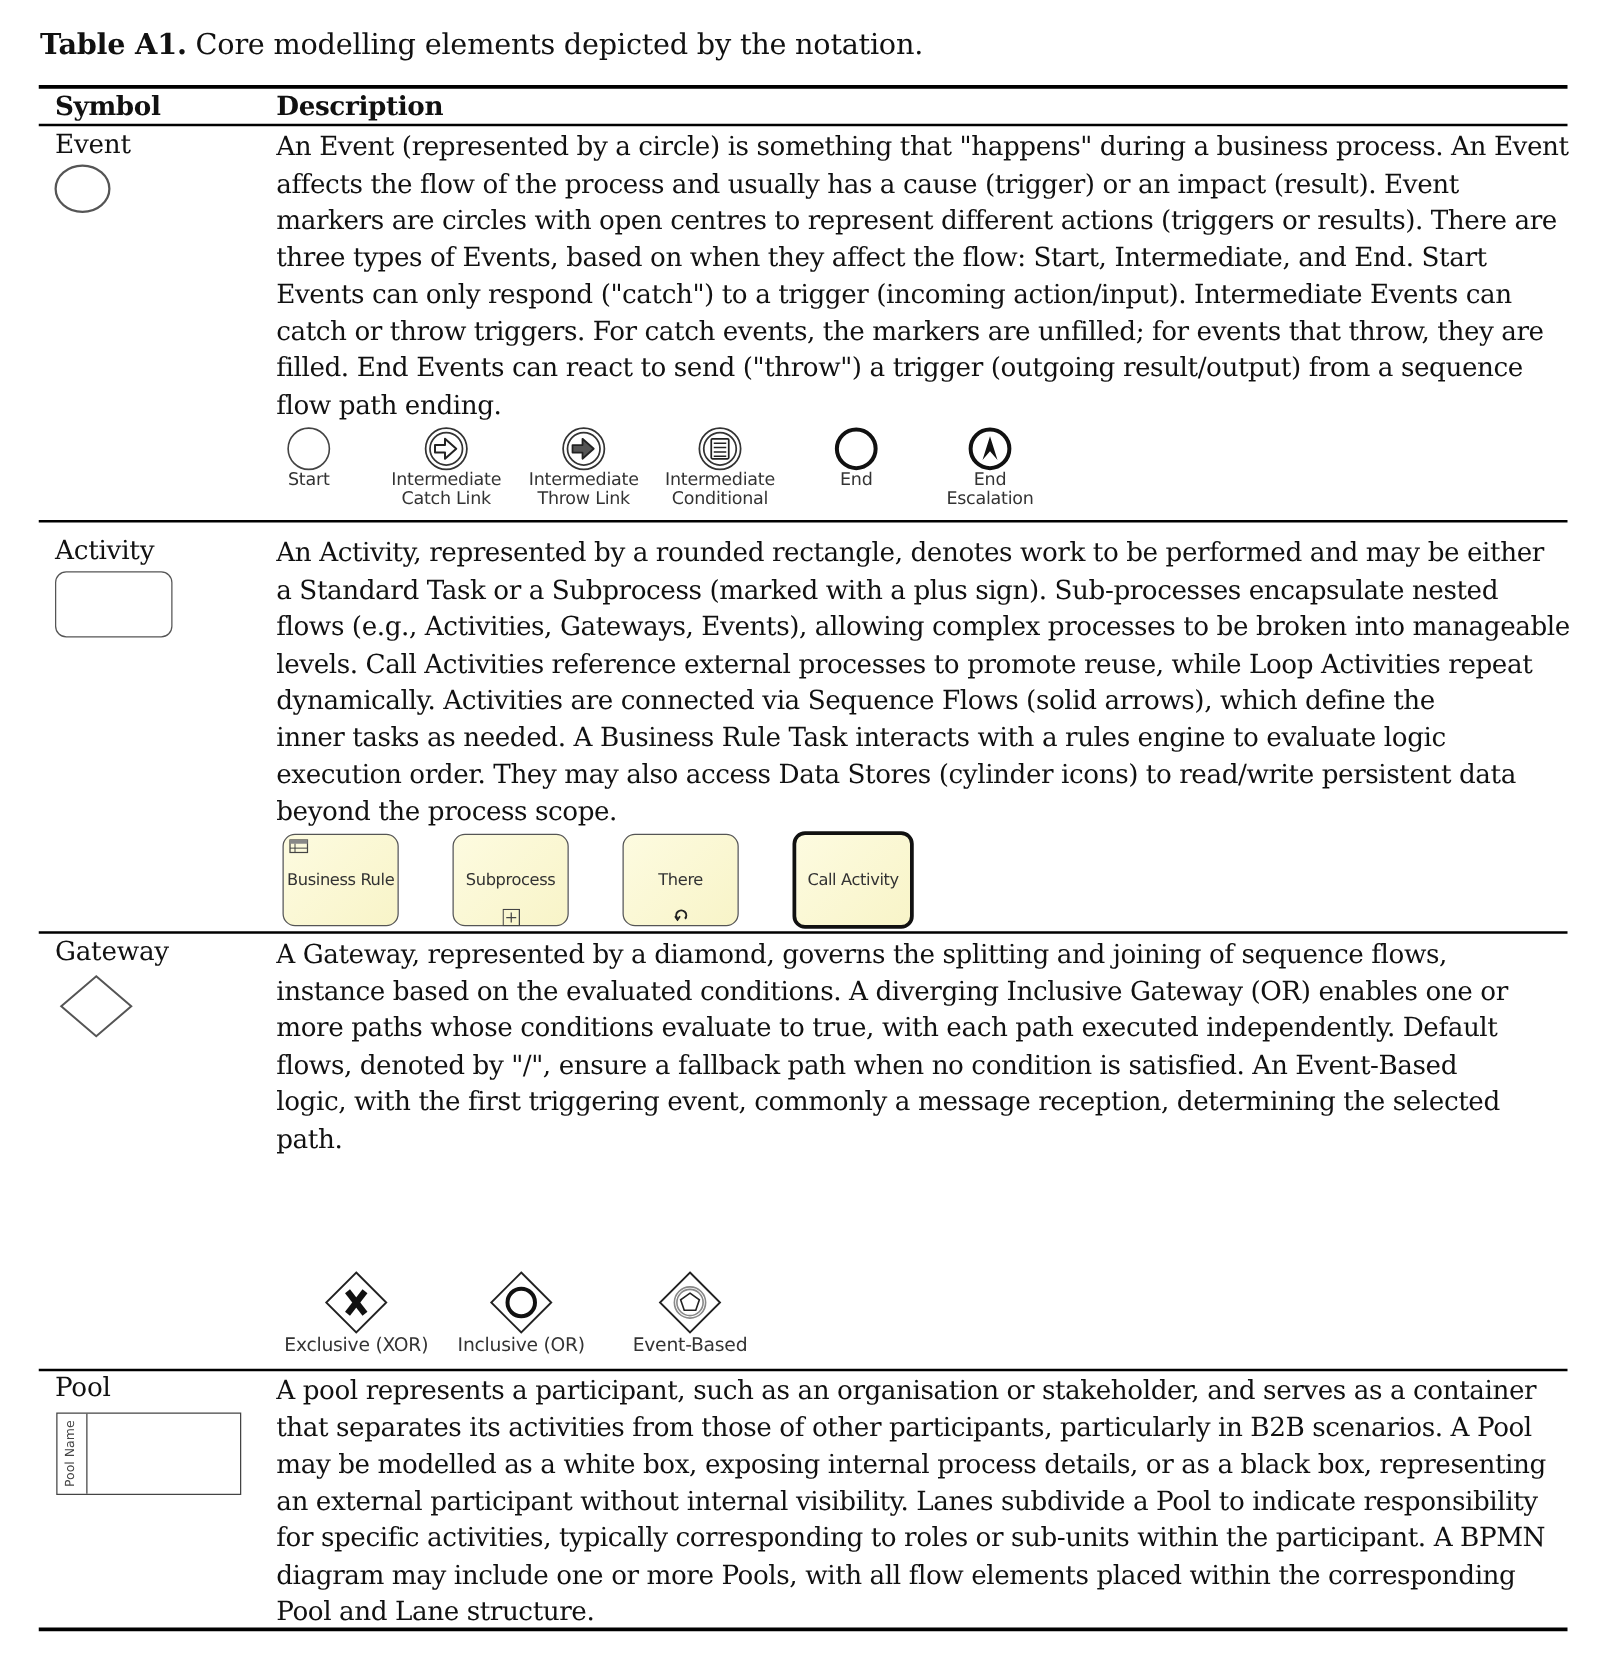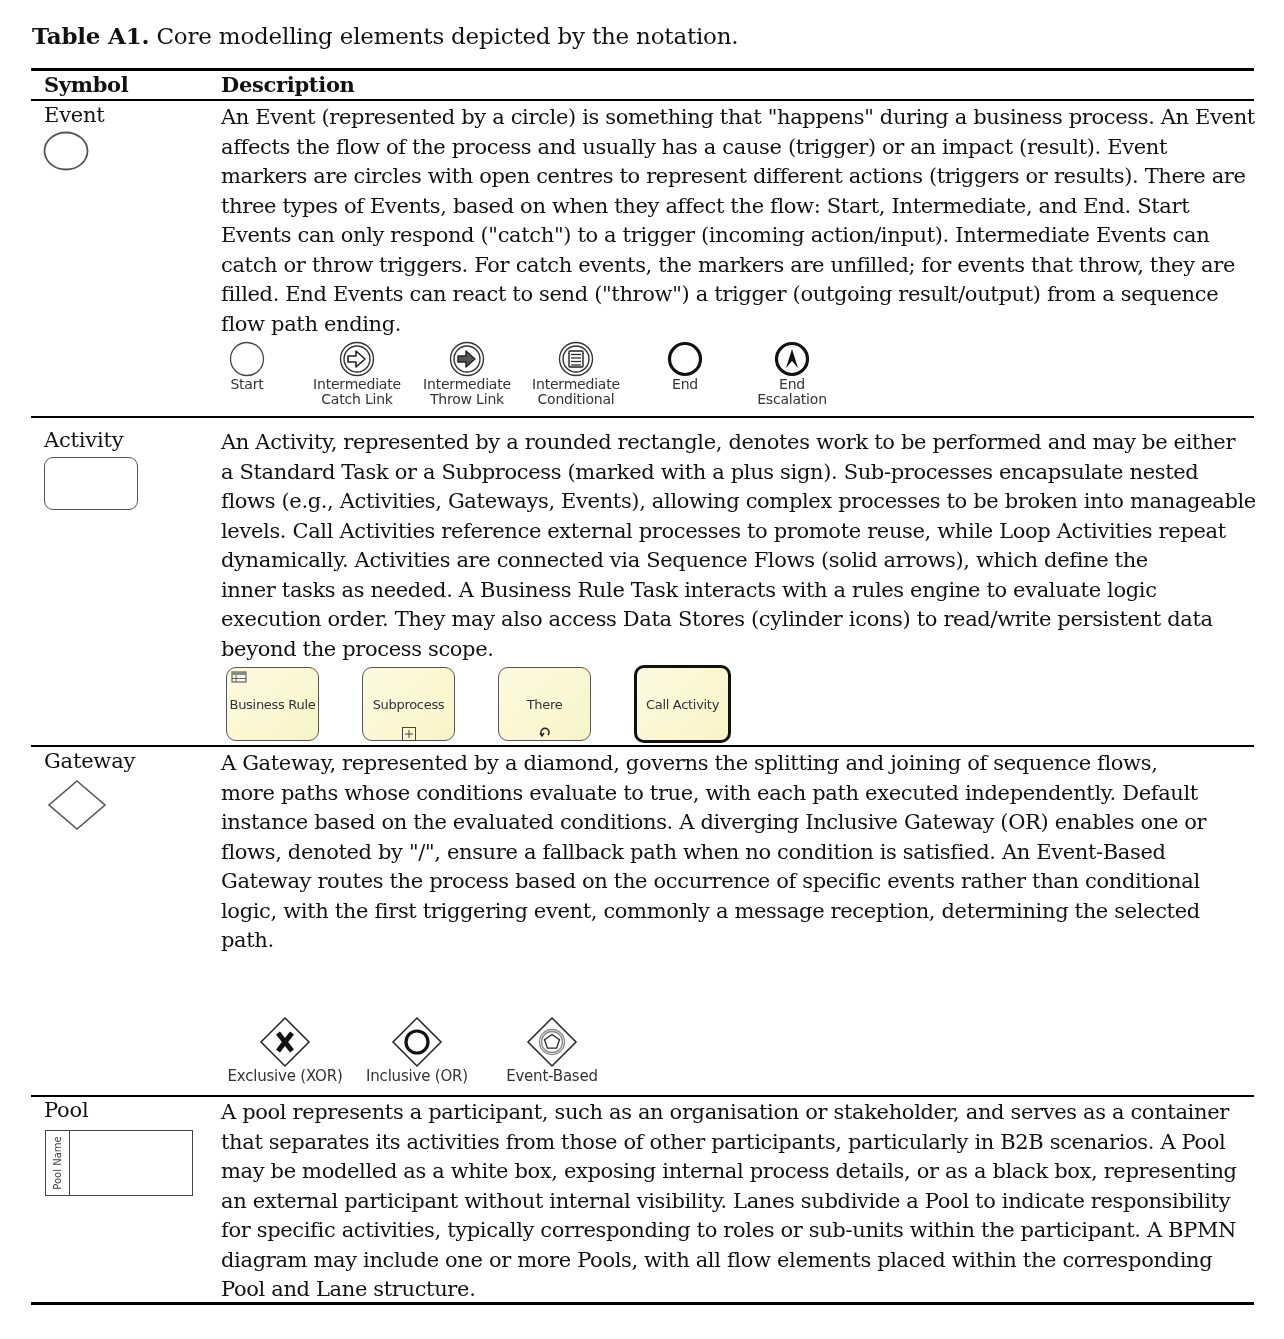--- a/index.html
+++ b/index.html
@@ -159,24 +159,23 @@
 <div class="task call" style="left:634px;top:665px;width:97px;height:78px">
   <span>Call Activity</span>
 </div>
 
 <div class="sym-label" style="top:749px">Gateway</div>
 <svg style="position:absolute;left:46px;top:778px" width="62" height="54">
   <polygon points="31,3 59,27 31,51 3,27" fill="none" stroke="#555" stroke-width="1.6"></polygon>
 </svg>
 <div class="desc" style="top:749px">
   <span class="ln">A Gateway, represented by a diamond, governs the splitting and joining of sequence flows,</span>
+  <span class="ln">instance based on the evaluated conditions. A diverging Inclusive Gateway (OR) enables one or</span>
   <span class="ln">more paths whose conditions evaluate to true, with each path executed independently. Default</span>
-  <span class="ln">instance based on the evaluated conditions. A diverging Inclusive Gateway (OR) enables one or</span>
   <span class="ln">flows, denoted by "/", ensure a fallback path when no condition is satisfied. An Event-Based</span>
-  <span class="ln">Gateway routes the process based on the occurrence of specific events rather than conditional</span>
   <span class="ln">logic, with the first triggering event, commonly a message reception, determining the selected</span>
   <span class="ln">path.</span>
 </div>
 
 <div class="icon-row" style="top:1016px">
   <div class="ic" style="left:2px;width:124px;font-size:15px;line-height:17px">
     <svg width="54" height="52">
       <polygon points="27,2 51,26 27,50 3,26" fill="#fff" stroke="#222" stroke-width="1.5"></polygon>
       <line x1="20" y1="17" x2="34" y2="35" stroke="#111" stroke-width="5"></line>
       <line x1="34" y1="17" x2="20" y2="35" stroke="#111" stroke-width="5"></line>

